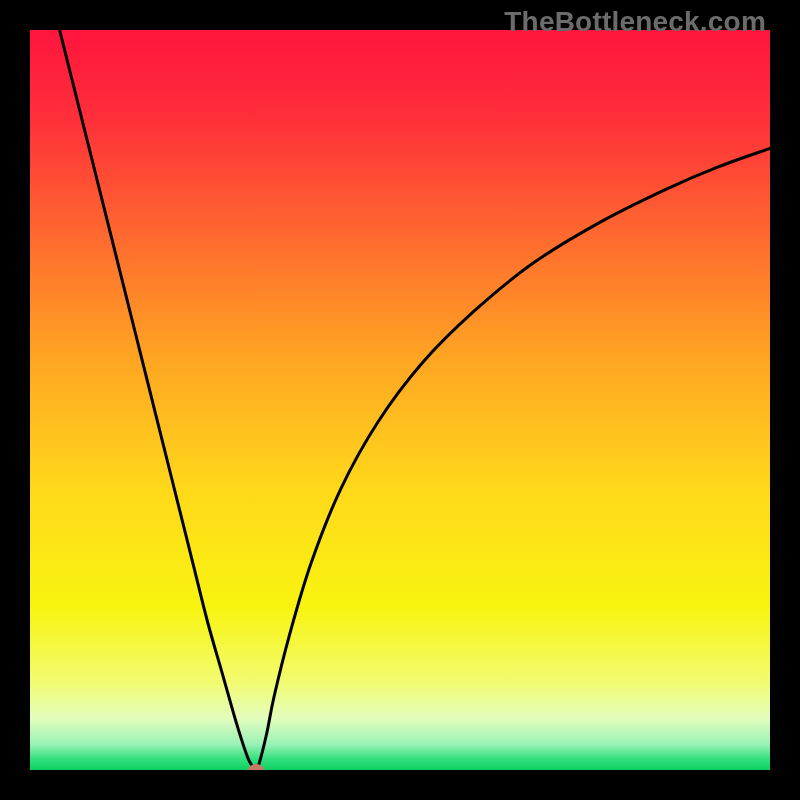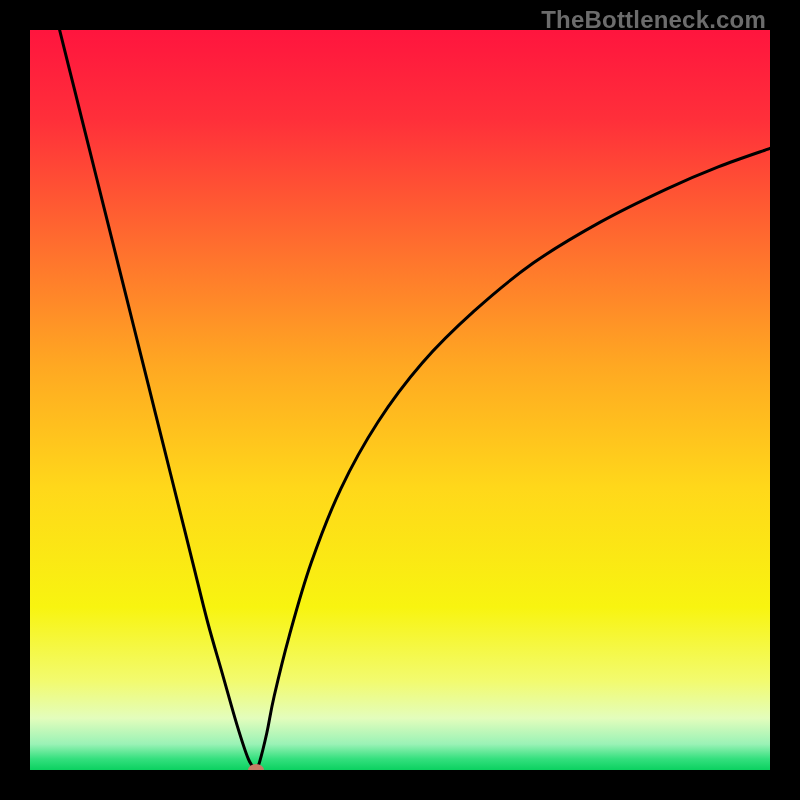--- a/index.html
+++ b/index.html
@@ -31,21 +31,21 @@
     left: 0;
     top: 0;
     width: 100%;
     height: 100%;
   }
   .watermark {
     position: absolute;
     top: 6px;
     right: 34px;
     font-family: Arial, Helvetica, sans-serif;
-    font-size: 24px;
+    font-size: 28px;
     font-weight: 600;
     color: #6c6c6c;
     letter-spacing: 0.2px;
     user-select: none;
   }
   svg.curve-layer {
     position: absolute;
     left: 0;
     top: 0;
     width: 100%;

